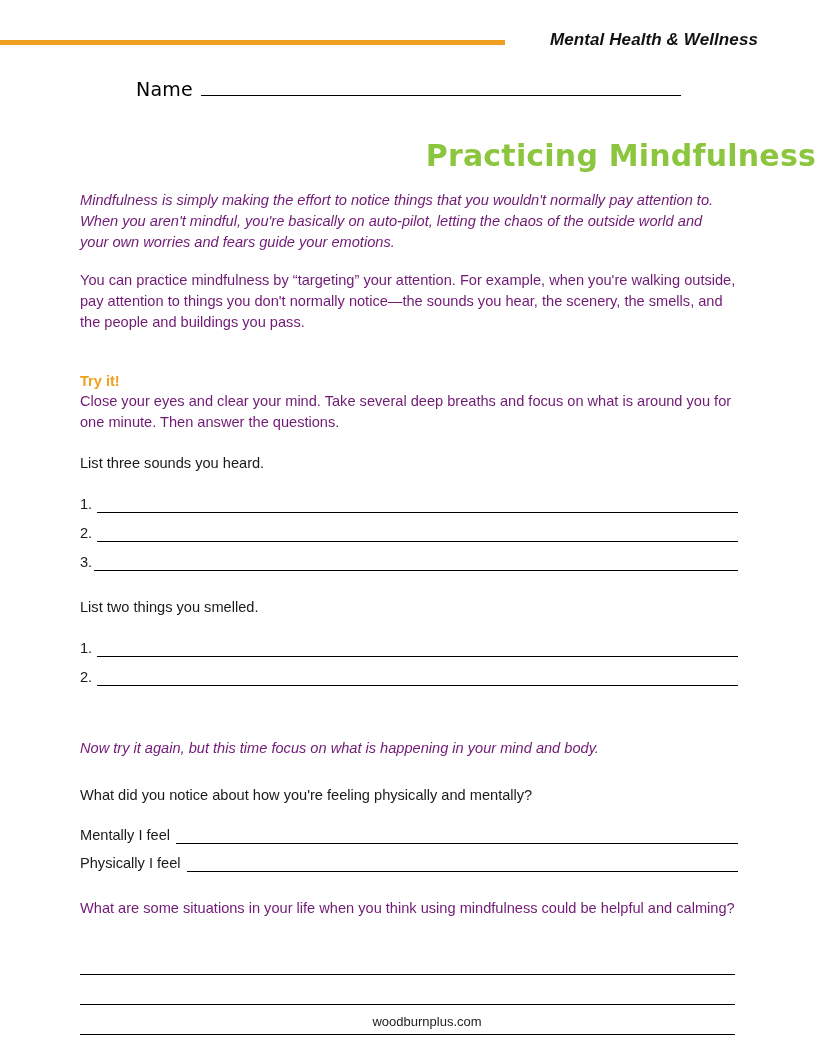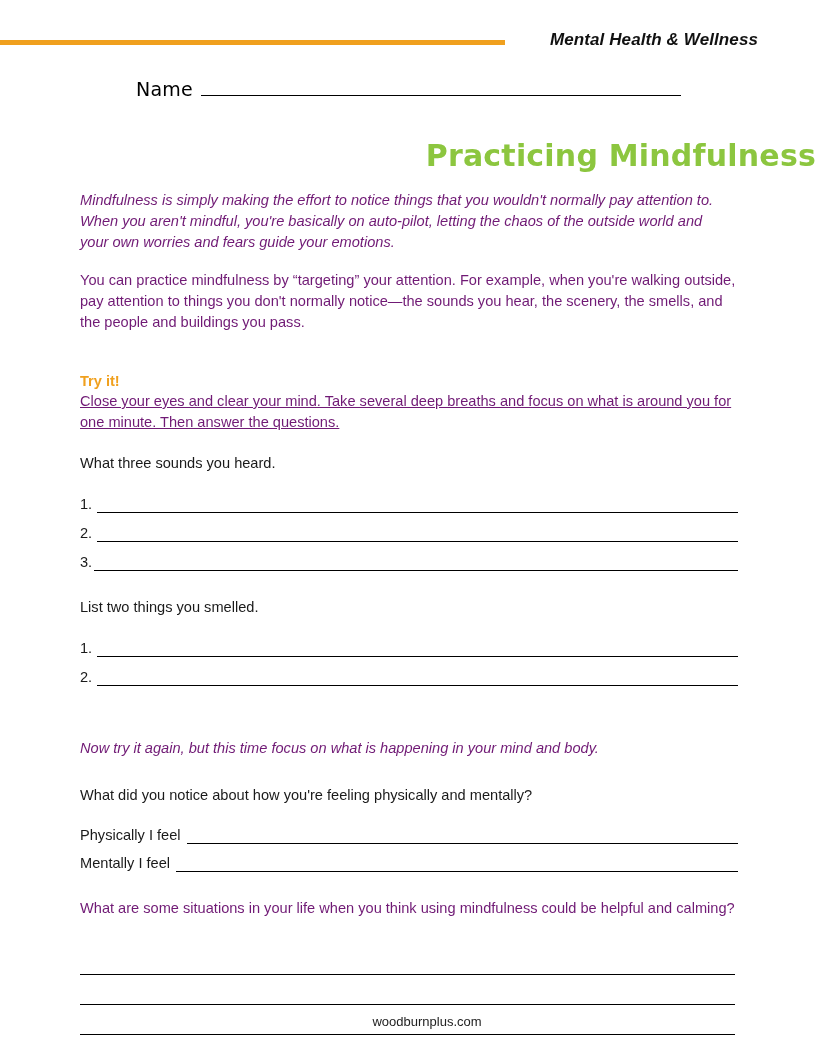--- a/index.html
+++ b/index.html
@@ -117,21 +117,20 @@
   .tryit-label {
     font-family: "Liberation Sans", sans-serif;
     font-size: 14.6px;
     font-weight: bold;
     color: #f0a01e;
     margin-bottom: 2px;
   }
   .tryit-body {
     width: 652px;
     margin-bottom: 20px;
-    text-decoration: underline;
   }
 
   .prompt {
     font-family: "Liberation Sans", sans-serif;
     font-size: 14.6px;
     line-height: 21px;
     color: #1a1a1a;
     margin-bottom: 10px;
   }
 
@@ -227,21 +226,21 @@
 <div class="content">
 
   <p class="para italic intro-italic">Mindfulness is simply making the effort to notice things that you wouldn't normally pay attention to. When you aren't mindful, you're basically on auto-pilot, letting the chaos of the outside world and your own worries and fears guide your emotions.</p>
 
   <p class="para intro-plain">You can practice mindfulness by “targeting” your attention. For example, when you're walking outside, pay attention to things you don't normally notice—the sounds you hear, the scenery, the smells, and the people and buildings you pass.</p>
 
   <div class="tryit-label">Try it!</div>
   <p class="para tryit-body">Close your eyes and clear your mind. Take several deep breaths and focus on what is around you for one minute. Then answer the questions.</p>
 
   <div class="sounds-block">
-    <div class="prompt">What three sounds you heard.</div>
+    <div class="prompt">List three sounds you heard.</div>
     <div class="numbered">
       <div class="num-item">
         <span class="num-label">1.</span>
         <span class="num-line"></span>
       </div>
       <div class="num-item">
         <span class="num-label">2.</span>
         <span class="num-line"></span>
       </div>
       <div class="num-item tight">
@@ -269,25 +268,25 @@
 
   <div class="gap-lg"></div>
 
   <p class="para italic">Now try it again, but this time focus on what is happening in your mind and body.</p>
 
   <div class="gap-md"></div>
 
   <div class="prompt">What did you notice about how you're feeling physically and mentally?</div>
 
   <div class="feel-row">
+    <span class="feel-label">Mentally I feel</span>
+    <span class="feel-line"></span>
+  </div>
+  <div class="feel-row">
     <span class="feel-label">Physically I feel</span>
-    <span class="feel-line"></span>
-  </div>
-  <div class="feel-row">
-    <span class="feel-label">Mentally I feel</span>
     <span class="feel-line"></span>
   </div>
 
   <div class="gap-md"></div>
 
   <p class="para">What are some situations in your life when you think using mindfulness could be helpful and calming?</p>
 
   <div class="gap-md"></div>
 
   <div class="blank-lines">

